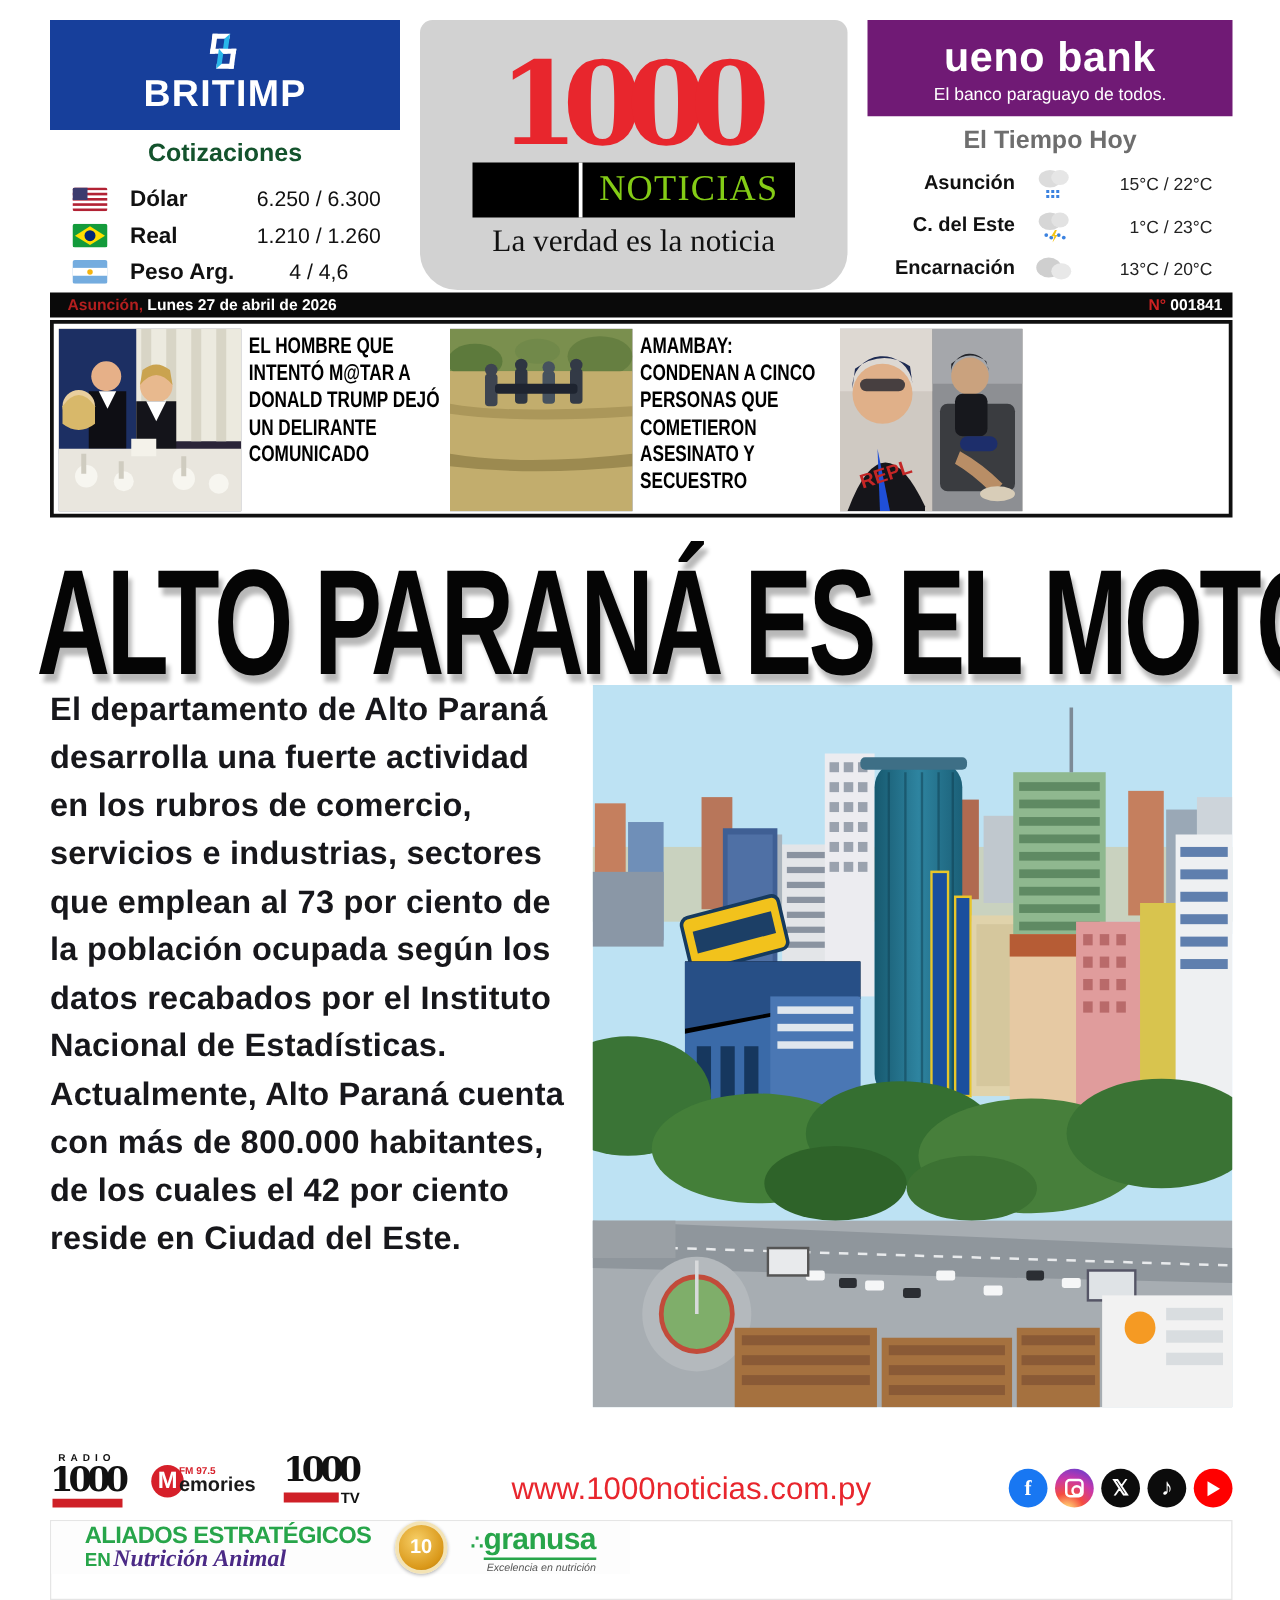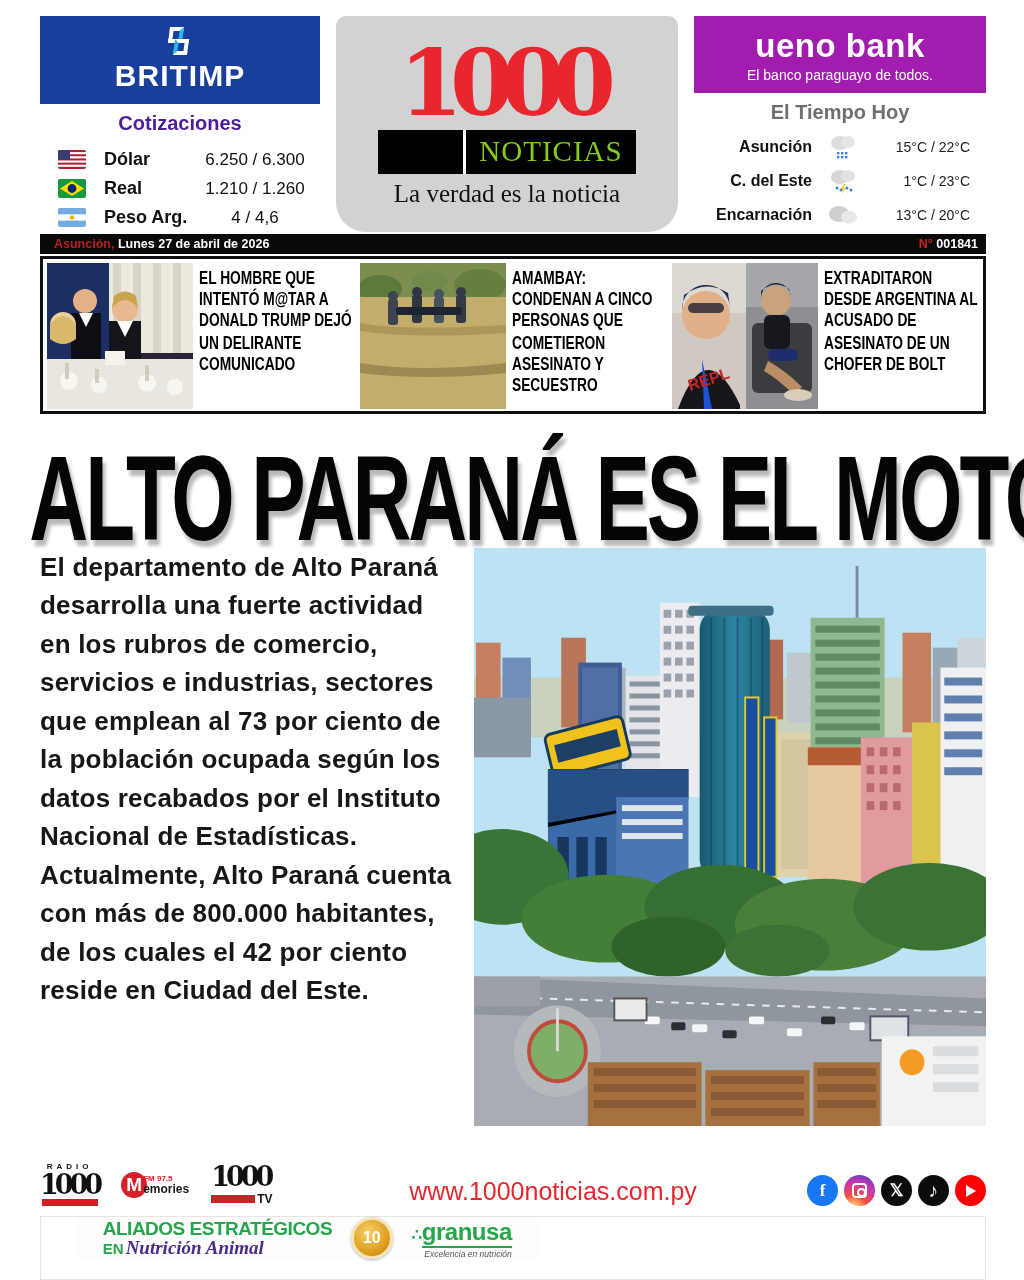--- a/index.html
+++ b/index.html
@@ -12,34 +12,34 @@
   .col-left  { width:280px; display:flex; flex-direction:column; }
   .col-center{ flex:1; }
   .col-right { width:292px; display:flex; flex-direction:column; }
 
   .britimp-box { background:#173f9b; height:90px; display:flex; flex-direction:column; align-items:center; justify-content:center; color:#fff; }
   .britimp-mark { width:26px; height:30px; position:relative; margin-bottom:2px; }
   .britimp-mark .b1 { position:absolute; left:2px; top:0; width:14px; height:16px; border:4px solid #fff; border-right-color:#29b7ea; transform:skewX(-8deg); }
   .britimp-mark .b2 { position:absolute; left:7px; top:12px; width:14px; height:16px; border:4px solid #fff; border-left-color:#29b7ea; transform:skewX(-8deg); }
   .britimp-brand { font-size:30px; font-weight:bold; letter-spacing:1px; }
 
-  .cotiz-title { text-align:center; color:#4c1d95; font-weight:bold; font-size:20px; margin:8px 0 10px; }
+  .cotiz-title { text-align:center; color:#14532d; font-weight:bold; font-size:20px; margin:8px 0 10px; }
   .cotiz-row { display:grid; grid-template-columns:46px 1fr 130px; align-items:center; padding:4px 0 4px 18px; }
   .cotiz-cur { font-weight:bold; font-size:18px; color:#111; }
   .cotiz-val { font-size:17px; color:#111; text-align:center; }
   .flag { width:28px; height:19px; display:block; border-radius:2px; overflow:hidden; }
 
   .logo-box { background:#d2d2d2; height:216px; border-radius:10px 10px 30px 30px; display:flex; flex-direction:column; align-items:center; justify-content:center; }
   .logo-1000 { font-family:"DejaVu Serif", serif; font-weight:bold; color:#e8262d; font-size:92px; letter-spacing:-13px; line-height:0.95; margin-right:12px; }
   .logo-bar { background:#000; width:258px; height:44px; display:flex; align-items:center; margin-top:2px; }
   .logo-bar .seg { width:88px; height:100%; border-right:3px solid #fff; }
   .logo-noticias { flex:1; text-align:center; color:#84cc16; font-family:"Liberation Serif", serif; font-size:29px; letter-spacing:1px; }
   .logo-tagline { font-family:"Liberation Serif", serif; font-size:25px; color:#111; margin-top:6px; }
 
-  .ueno-box { background:#a21caf; height:90px; display:flex; flex-direction:column; align-items:center; justify-content:center; color:#fff; }
+  .ueno-box { background:#701a75; height:90px; display:flex; flex-direction:column; align-items:center; justify-content:center; color:#fff; }
   .ueno-brand { font-size:33px; font-weight:bold; letter-spacing:0.5px; }
   .ueno-tagline { font-size:14px; margin-top:2px; }
   .tiempo-title { text-align:center; color:#6e6e6e; font-weight:bold; font-size:20px; margin:8px 0 6px; }
   .tiempo-row { display:grid; grid-template-columns:118px 62px 1fr; align-items:center; padding:3px 0; }
   .tiempo-city { font-weight:bold; font-size:16px; color:#111; text-align:right; }
   .tiempo-icon { display:flex; justify-content:center; }
   .tiempo-temps { font-size:14px; color:#222; text-align:right; padding-right:16px; }
 
   
   .date-bar { margin-top:2px; background:#0a0a0a; height:20px; display:flex; align-items:center; justify-content:space-between; padding:0 8px 0 14px; }
@@ -70,21 +70,21 @@
   .footer { margin-top:28px; display:flex; align-items:flex-end; height:52px; }
   .footer-logos { display:flex; align-items:center; gap:22px; width:270px; }
   .radio1000 { text-align:center; line-height:1; }
   .radio1000 .r-top { font-size:8px; font-weight:bold; letter-spacing:4px; color:#111; }
   .radio1000 .r-num { font-family:"DejaVu Serif", serif; font-weight:bold; font-size:27px; letter-spacing:-4px; color:#111; }
   .radio1000 .r-bar { background:#cf2027; height:7px; width:56px; margin:1px auto 0; }
   .memories { display:flex; align-items:center; }
   .memories .m-circle { width:26px; height:26px; border-radius:50%; background:#d6202a; color:#fff; font-weight:bold; font-size:19px; display:flex; align-items:center; justify-content:center; }
   .memories .m-rest { margin-left:-4px; }
   .memories .m-fm { color:#d6202a; font-size:8px; font-weight:bold; line-height:1; }
-  .memories .m-name { font-size:12px; font-weight:bold; color:#1a1a1a; line-height:1; }
+  .memories .m-name { font-size:16px; font-weight:bold; color:#1a1a1a; line-height:1; }
   .tv1000 { text-align:left; line-height:1; position:relative; }
   .tv1000 .t-num { font-family:"DejaVu Serif", serif; font-weight:bold; font-size:27px; letter-spacing:-4px; color:#111; }
   .tv1000 .t-bar { background:#cf2027; height:8px; width:44px; display:inline-block; }
   .tv1000 .t-tv { font-size:12px; font-weight:bold; color:#111; display:inline-block; margin-left:2px; }
   .footer-site { flex:1; text-align:center; color:#e8262d; font-size:25px; }
   .footer-social { display:flex; gap:6px; width:190px; justify-content:flex-end; }
   .soc { width:31px; height:31px; border-radius:50%; display:flex; align-items:center; justify-content:center; color:#fff; font-weight:bold; font-size:17px; }
   .soc.fb { background:#1877f2; font-family:"Liberation Serif", serif; }
   .soc.ig { background:radial-gradient(circle at 30% 110%, #ffd676 8%, #f54c3f 35%, #c837ab 65%, #5b3fd1 95%); }
   .soc.ig .cam { width:15px; height:15px; border:2px solid #fff; border-radius:4px; position:relative; }
@@ -104,21 +104,21 @@
   .ad-carne .c2 { font-family:"Liberation Serif", serif; font-style:italic; font-size:10px; color:#b5974a; }
   .meat-pack { position:absolute; left:150px; top:16px; width:108px; height:30px; background:linear-gradient(#a8272b,#6f1313); border-radius:14px; box-shadow:0 2px 3px rgba(0,0,0,0.3); }
   .meat-pack::after { content:""; position:absolute; left:24px; top:5px; width:58px; height:20px; background:#1d2b55; border:1px solid #c9a23f; border-radius:2px; }
   .ad-lista { position:absolute; left:52%; top:7px; color:#fff; font-weight:bold; font-size:12.5px; line-height:1.05; letter-spacing:0.5px; transform:scaleY(1.25); transform-origin:top left; width:44px; }
   .ad-plate { position:absolute; left:63%; top:7px; width:50px; height:50px; border-radius:50%; background:#f5f3ef; box-shadow:inset 0 0 0 5px #e4e0da, 0 1px 2px rgba(0,0,0,0.4);
     background-image:radial-gradient(circle at 36% 40%, #a83c22 0 7px, transparent 7px), radial-gradient(circle at 58% 34%, #99331c 0 7px, transparent 7px), radial-gradient(circle at 48% 60%, #b04526 0 8px, transparent 8px), radial-gradient(circle at 66% 56%, #8e2f1a 0 6px, transparent 6px); }
   .ad-badge-carne { position:absolute; left:76.5%; top:14px; width:36px; height:36px; background:linear-gradient(#e3ac33,#b97f13); border:1px solid #7d5a0a; color:#fff; font-weight:bold; font-size:6.5px; text-align:center; display:flex; align-items:center; justify-content:center; line-height:1.2; padding:2px; }
   .ad-guar-brand { position:absolute; right:10px; top:20px; color:#fff; font-weight:bold; font-size:16px; letter-spacing:1px; text-align:left; }
   .ad-guar-brand .arc { display:block; height:6px; border-bottom:3px solid #fff; border-radius:0 0 50% 50%; margin-top:1px; }
 
-  .ad-granusa { width:49%; background:#fdfdfd; display:flex; align-items:center; justify-content:space-evenly; padding:0 8px;margin-left:35px; }
+  .ad-granusa { width:49%; background:#fdfdfd; display:flex; align-items:center; justify-content:space-evenly; padding:0 8px; }
   .gr-text { line-height:1.02; }
   .gr-l1 { color:#27a54a; font-weight:bold; font-size:19px; letter-spacing:-0.5px; }
   .gr-l2 { display:flex; align-items:baseline; gap:2px; }
   .gr-en { color:#27a54a; font-weight:bold; font-size:15px; }
   .gr-script { font-family:"Liberation Serif", serif; font-style:italic; font-weight:bold; color:#4b2a86; font-size:19px; }
   .gr-badge { width:42px; height:42px; border-radius:50%; background:radial-gradient(circle at 40% 35%, #f7cf67, #d99718 70%, #a96f0c); border:3px solid #f3e3b5; color:#fff; font-weight:bold; font-size:16px; display:flex; align-items:center; justify-content:center; box-shadow:0 1px 3px rgba(0,0,0,0.3); }
   .gr-logo { text-align:right; }
   .gr-logo-row { display:flex; align-items:baseline; }
   .gr-dots { color:#27a54a; font-weight:bold; font-size:16px; letter-spacing:-1px; margin-right:1px; }
   .gr-name { color:#27a54a; font-weight:bold; font-size:24px; letter-spacing:-0.5px; border-bottom:2px solid #27a54a; }
@@ -325,21 +325,20 @@
           <rect x="74" y="0" width="72" height="44" fill="#a5a7ab"></rect>
           <rect x="80" y="60" width="60" height="70" rx="6" fill="#3a3c40"></rect>
           <circle cx="104" cy="38" r="15" fill="#caa27e"></circle>
           <path d="M89 36 a15 15 0 0 1 30 -2 l-2 -8 q-14 -10 -28 2 z" fill="#23252b"></path>
           <rect x="92" y="52" width="26" height="34" rx="6" fill="#17181d"></rect>
           <rect x="96" y="86" width="30" height="12" rx="6" fill="#1d2e6b"></rect>
           <path d="M96 98 q18 10 34 26 l-8 8 q-16 -16 -30 -24 z" fill="#b98e66"></path>
           <ellipse cx="126" cy="132" rx="14" ry="6" fill="#d8cdb8"></ellipse>
         </svg>
       </div>
-      <div class="news-headline"><span>EXTRADITARON DESDE ARGENTINA AL ACUSADO DE ASESINATO DE UN CHOFER DE BOLT</span></div>
     </div>
   </div>
 
   <h1 class="main-headline"><span>ALTO PARANÁ ES EL MOTOR</span></h1>
 
   <div class="main-content">
     <p class="article">El departamento de Alto Paraná desarrolla una fuerte actividad en los rubros de comercio, servicios e industrias, sectores que emplean al 73 por ciento de la población ocupada según los datos recabados por el Instituto Nacional de Estadísticas. Actualmente, Alto Paraná cuenta con más de 800.000 habitantes, de los cuales el 42 por ciento reside en Ciudad del Este.</p>
     <div class="city-photo">
       <svg viewBox="0 0 540 580" preserveAspectRatio="none">
         <rect width="540" height="580" fill="#bde2f3"></rect>

